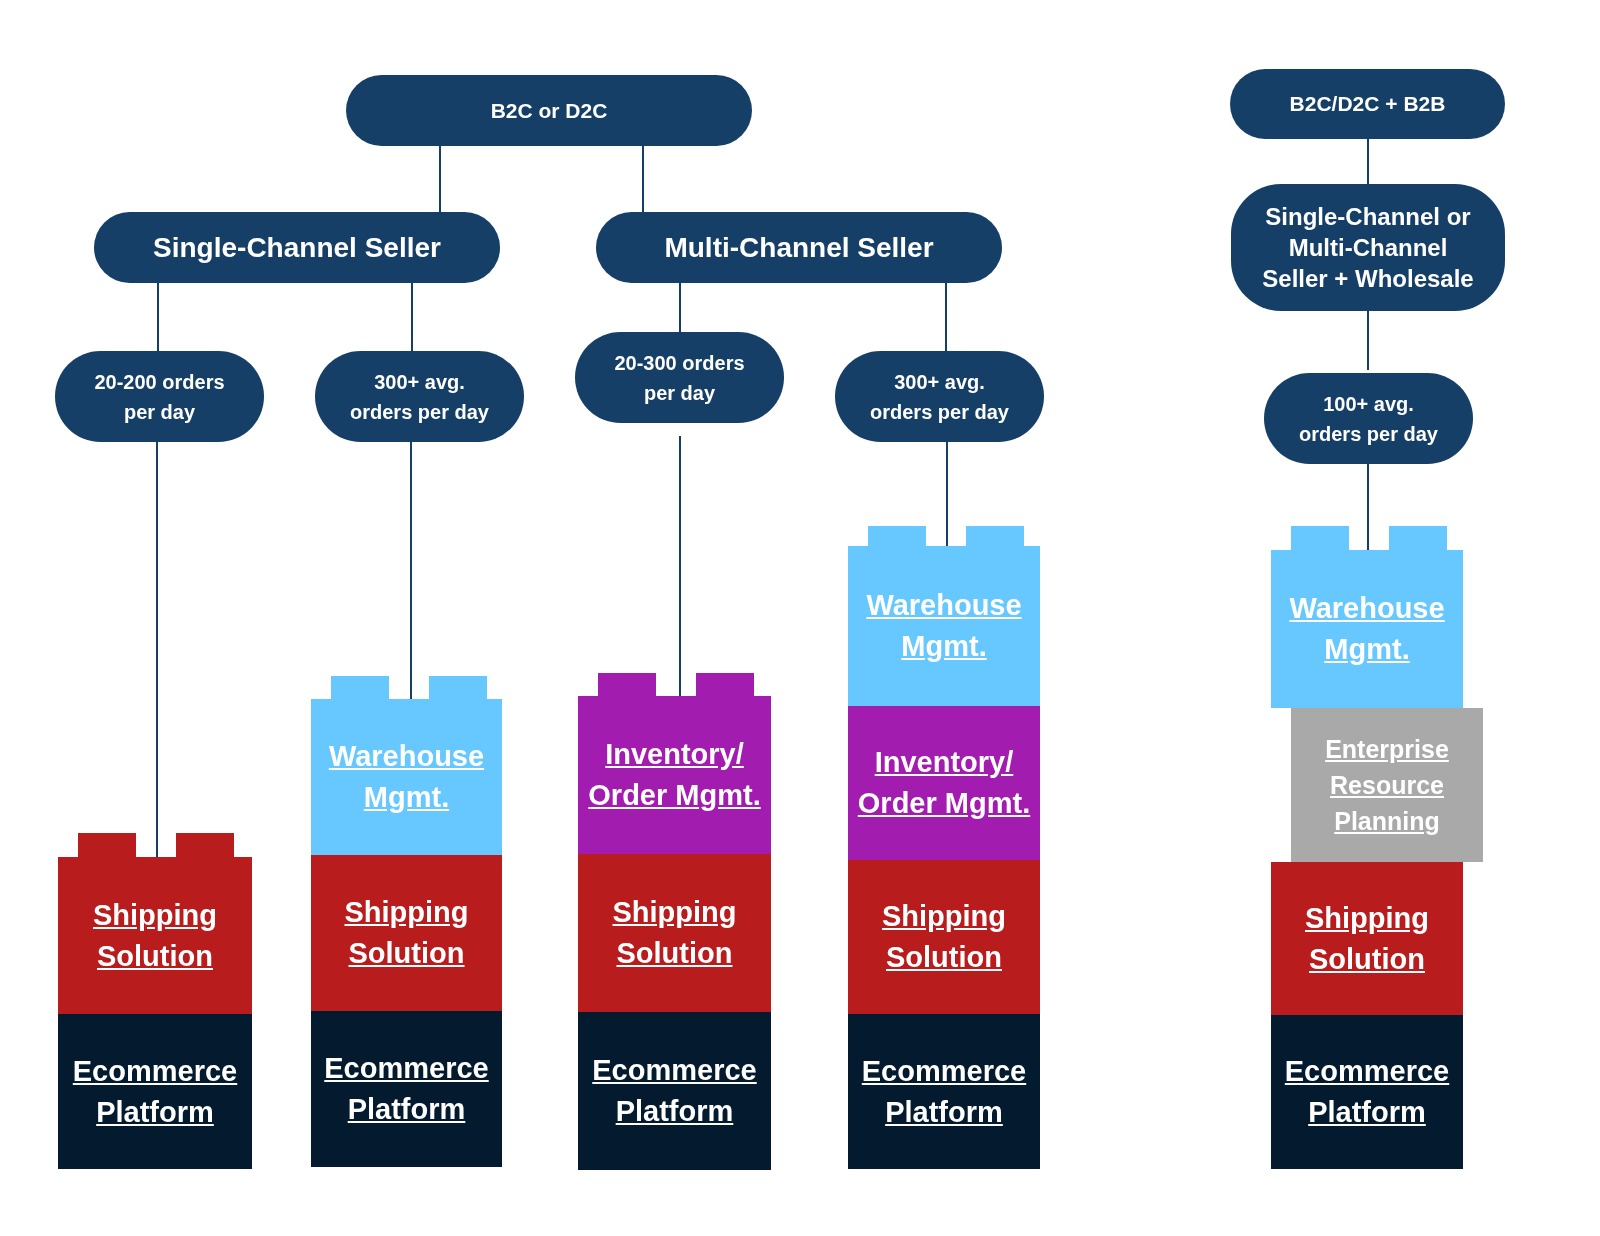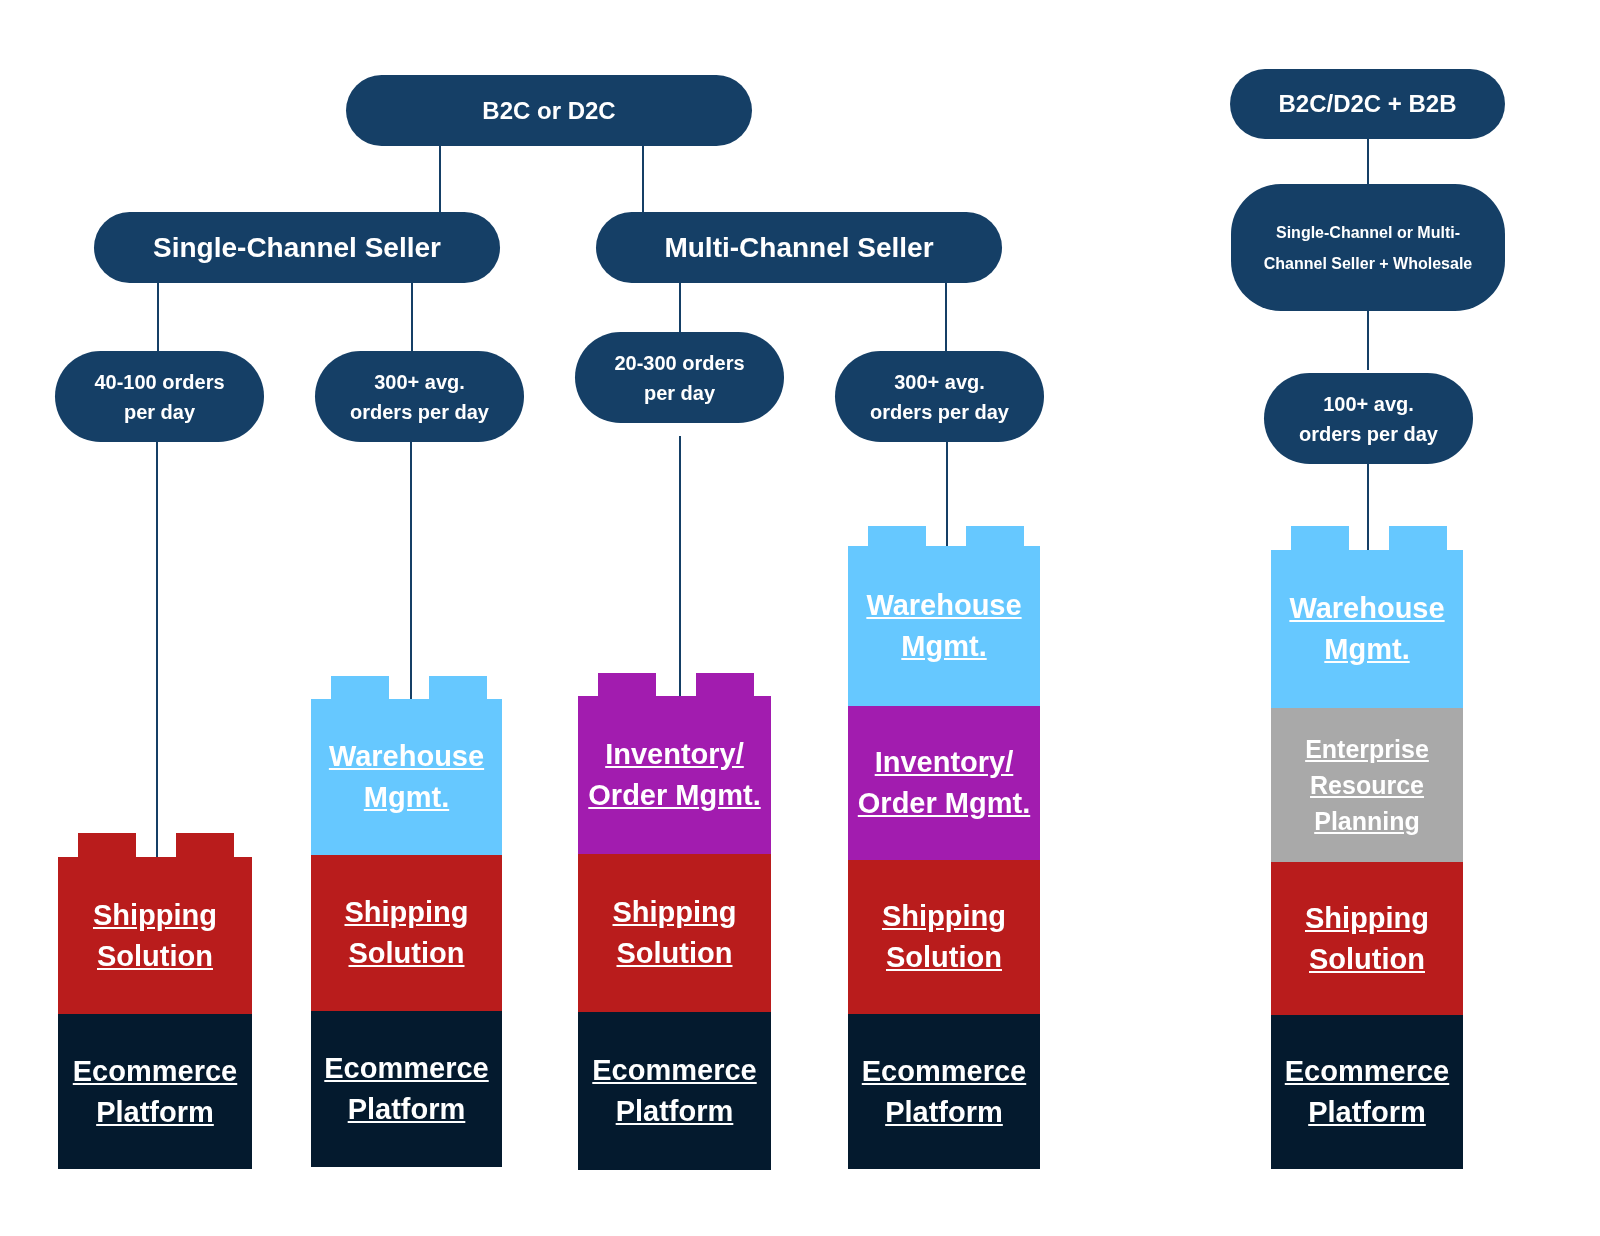--- a/index.html
+++ b/index.html
@@ -1,22 +1,22 @@
 <!DOCTYPE html>
 <html><head>
 <meta charset="utf-8">
 <style>
   html, body { margin: 0; padding: 0; background: #ffffff; }
   body { width: 1600px; height: 1236px; position: relative; overflow: hidden;
          font-family: "Liberation Sans", "DejaVu Sans", sans-serif; }
   .pill { position: absolute; background: #153f66; color: #ffffff; font-weight: bold;
           display: flex; align-items: center; justify-content: center; text-align: center;
           box-sizing: border-box; }
-  .pill.big { font-size: 24px; border-radius: 36px; }
-  .pill.mid { font-size: 16px; line-height: 31px; border-radius: 50px; padding: 0 10px; text-align: center; }
+  .pill.big { font-size: 21px; border-radius: 36px; }
+  .pill.mid { font-size: 24px; line-height: 31px; border-radius: 50px; padding: 0 10px; text-align: center; }
   .pill.small { font-size: 20px; line-height: 30px; border-radius: 46px; }
   .line { position: absolute; background: #153f66; width: 2px; }
   .stack { position: absolute; width: 194px; }
   .studs { position: absolute; left: 0; width: 100%; height: 24px; }
   .stud { position: absolute; top: 0; width: 58px; height: 24px; }
   .stud.l { left: 20px; } .stud.r { left: 118px; }
   .block { position: absolute; left: 0; width: 100%; display: flex; align-items: center;
            justify-content: center; text-align: center; color: #ffffff; font-weight: bold;
            font-size: 29px; line-height: 41px; box-sizing: border-box; text-decoration: underline; }
   .c-ecom { background: #041a2e; }
@@ -42,21 +42,21 @@
 <div class="line" style="left:946px;top:440px;height:108px;"></div>
 <div class="line" style="left:1367px;top:456px;height:96px;"></div>
 
 <div class="pill big" style="left:346px;top:75px;width:406px;height:71px;">B2C or D2C</div>
 <div class="pill big" style="left:1230px;top:69px;width:275px;height:70px;">B2C/D2C + B2B</div>
 
 <div class="pill big" style="left:94px;top:212px;width:406px;height:71px;font-size:28px;">Single-Channel Seller</div>
 <div class="pill big" style="left:596px;top:212px;width:406px;height:71px;font-size:28px;">Multi-Channel Seller</div>
 <div class="pill mid" style="left:1231px;top:184px;width:274px;height:127px;padding:0 30px;">Single-Channel or Multi-Channel Seller + Wholesale</div>
 
-<div class="pill small" style="left:55px;top:351px;width:209px;height:91px;padding:0 28px;">40-100 orders per day</div>
+<div class="pill small" style="left:55px;top:351px;width:209px;height:91px;padding:0 28px;">20-200 orders per day</div>
 <div class="pill small" style="left:315px;top:351px;width:209px;height:91px;padding:0 28px;">300+ avg. orders per day</div>
 <div class="pill small" style="left:575px;top:332px;width:209px;height:91px;padding:0 28px;">20-300 orders per day</div>
 <div class="pill small" style="left:835px;top:351px;width:209px;height:91px;padding:0 28px;">300+ avg. orders per day</div>
 <div class="pill small" style="left:1264px;top:373px;width:209px;height:91px;padding:0 28px;">100+ avg. orders per day</div>
 
 <div class="stack" style="left:58px;top:833px;height:336px;">
   <div class="studs" style="top:0;">
     <div class="stud l c-ship"></div>
     <div class="stud r c-ship"></div>
   </div>
@@ -94,16 +94,16 @@
   <div class="block c-ship" style="top:334px;height:154px;padding:0 30px;">Shipping Solution</div>
   <div class="block c-ecom" style="top:488px;height:155px;padding:0 10px;">Ecommerce Platform</div>
 </div>
 
 <div class="stack" style="left:1271px;top:526px;height:643px;width:192px;">
   <div class="studs">
     <div class="stud l c-wms"></div>
     <div class="stud r c-wms"></div>
   </div>
   <div class="block c-wms" style="top:24px;height:158px;padding:0 14px;">Warehouse Mgmt.</div>
-  <div class="block c-erp" style="top:182px;height:154px;padding:0 20px;">Enterprise Resource Planning</div>
+  <div class="block c-erp" style="top:182px;height:154px;padding:0 20px;margin-left:20px;">Enterprise Resource Planning</div>
   <div class="block c-ship" style="top:336px;height:153px;padding:0 30px;">Shipping Solution</div>
   <div class="block c-ecom" style="top:489px;height:154px;padding:0 10px;">Ecommerce Platform</div>
 </div>
 
 </body></html>

